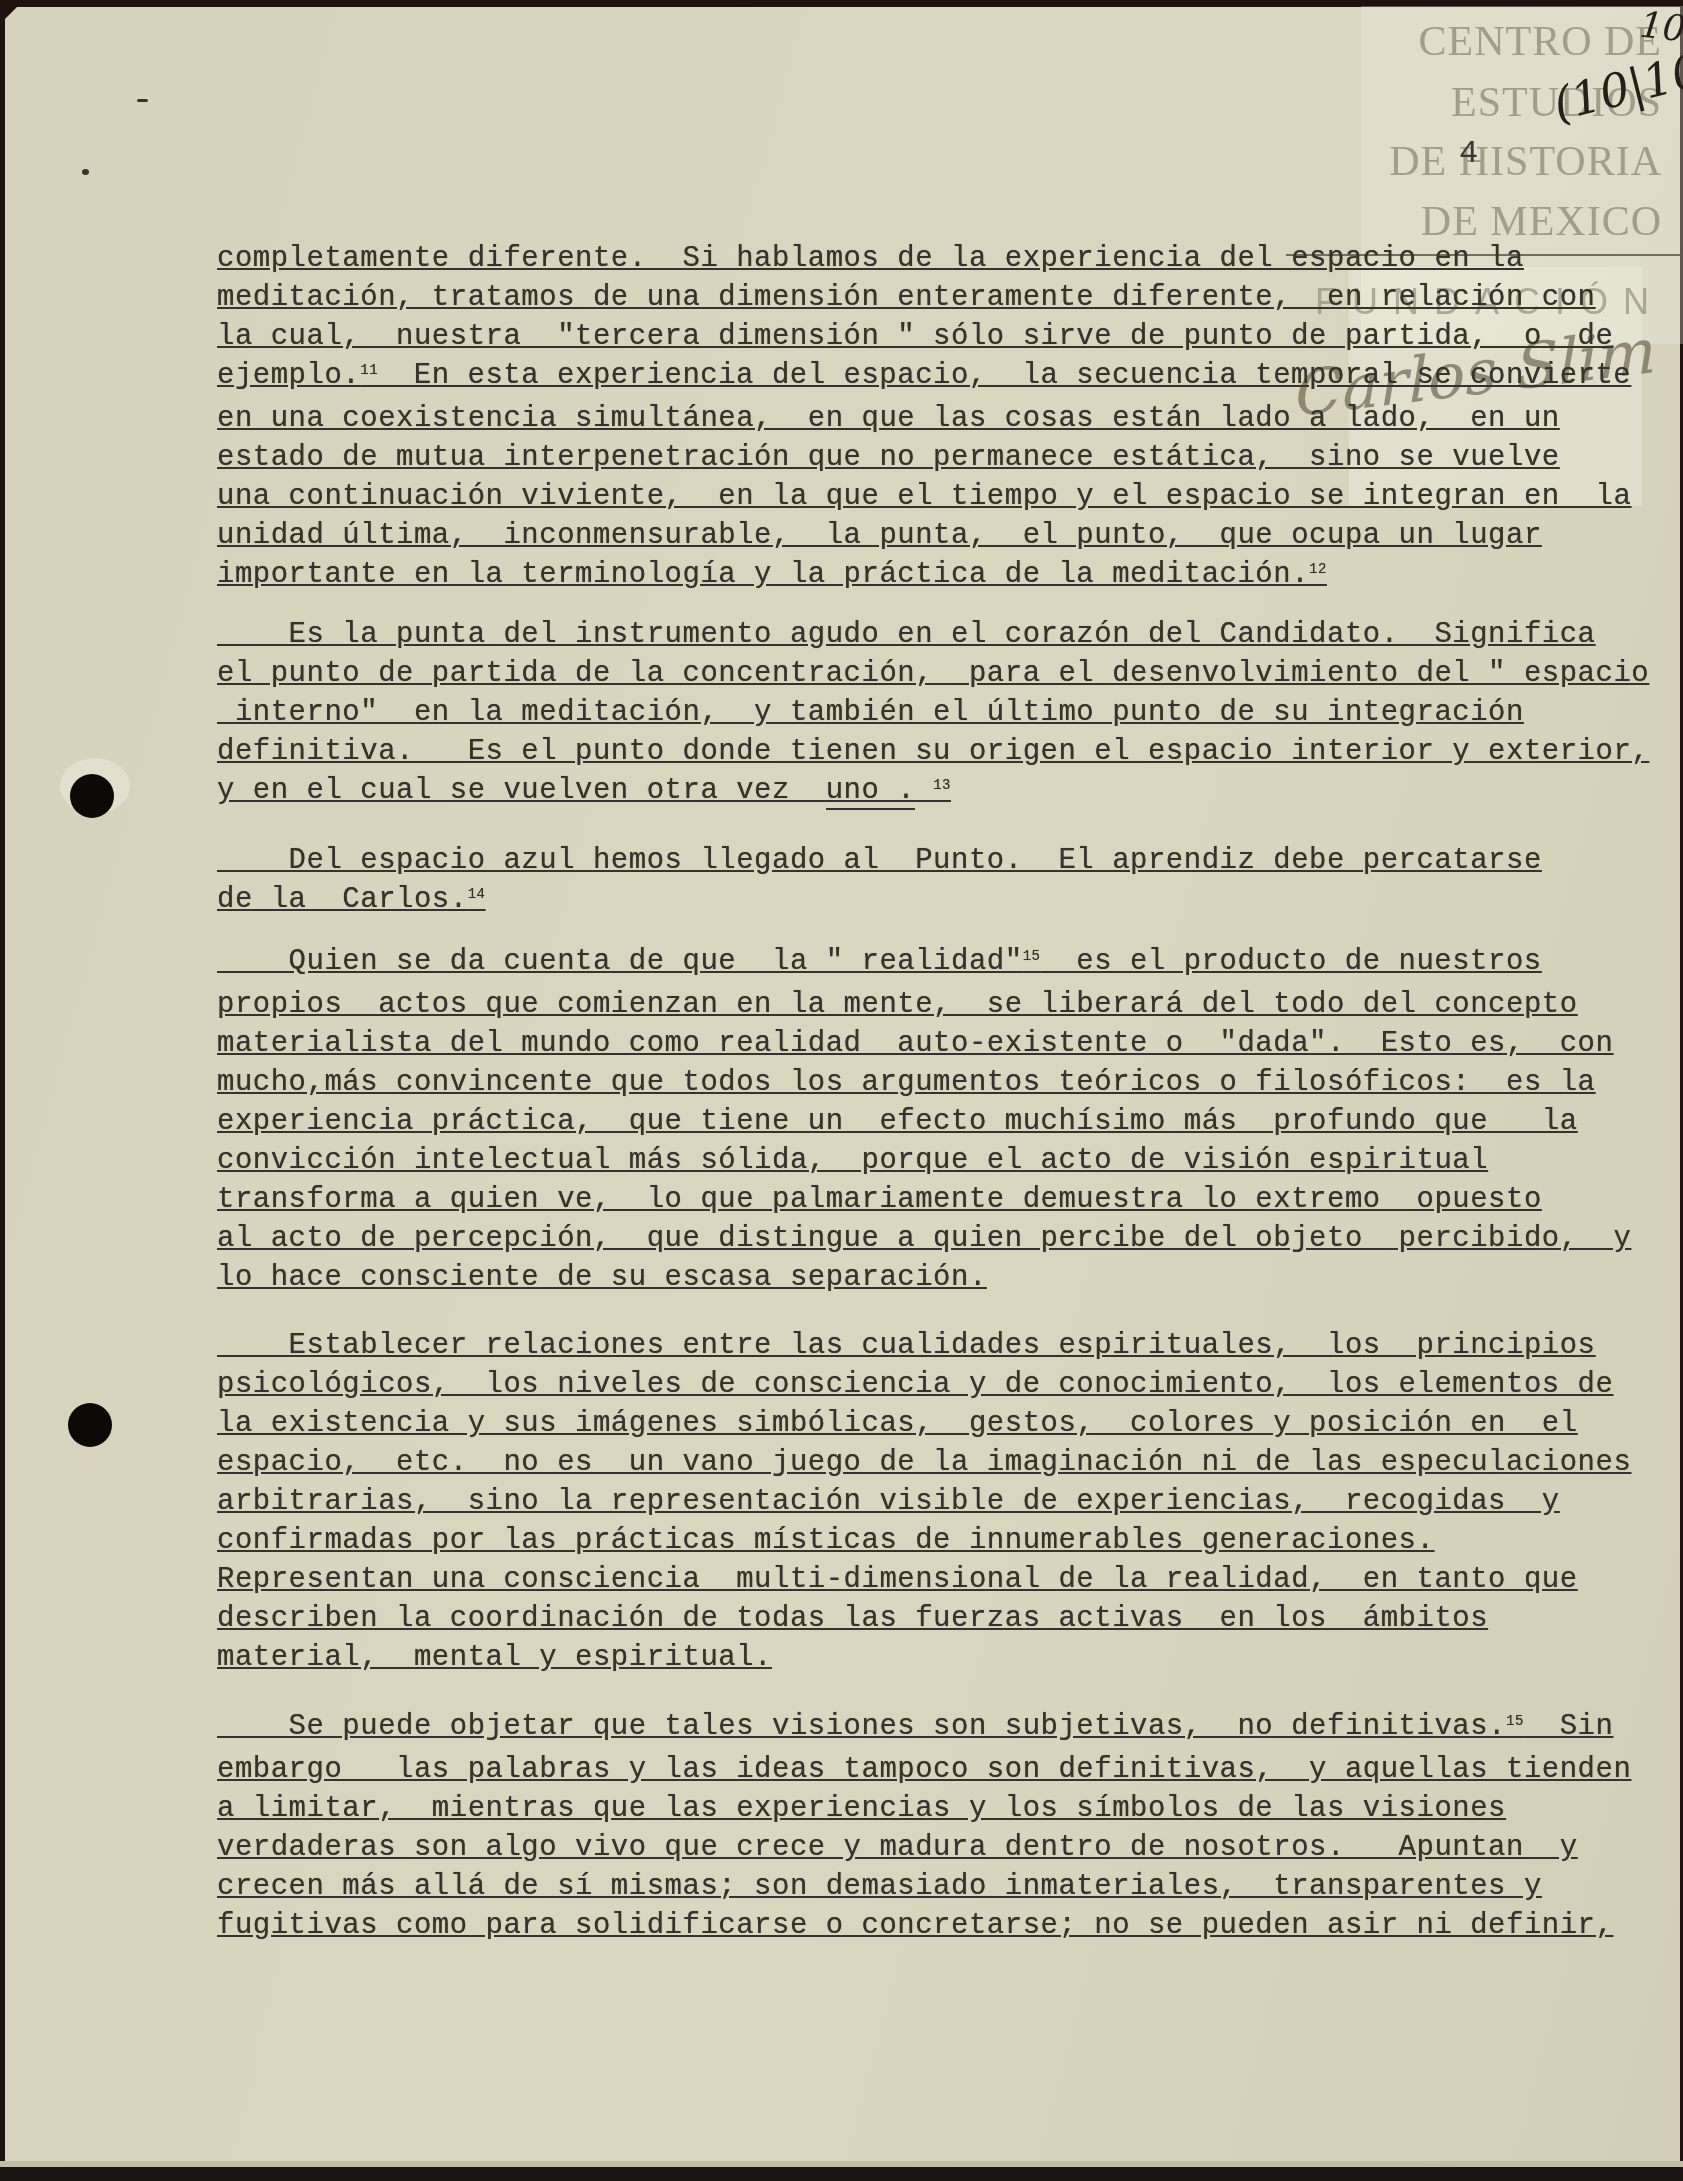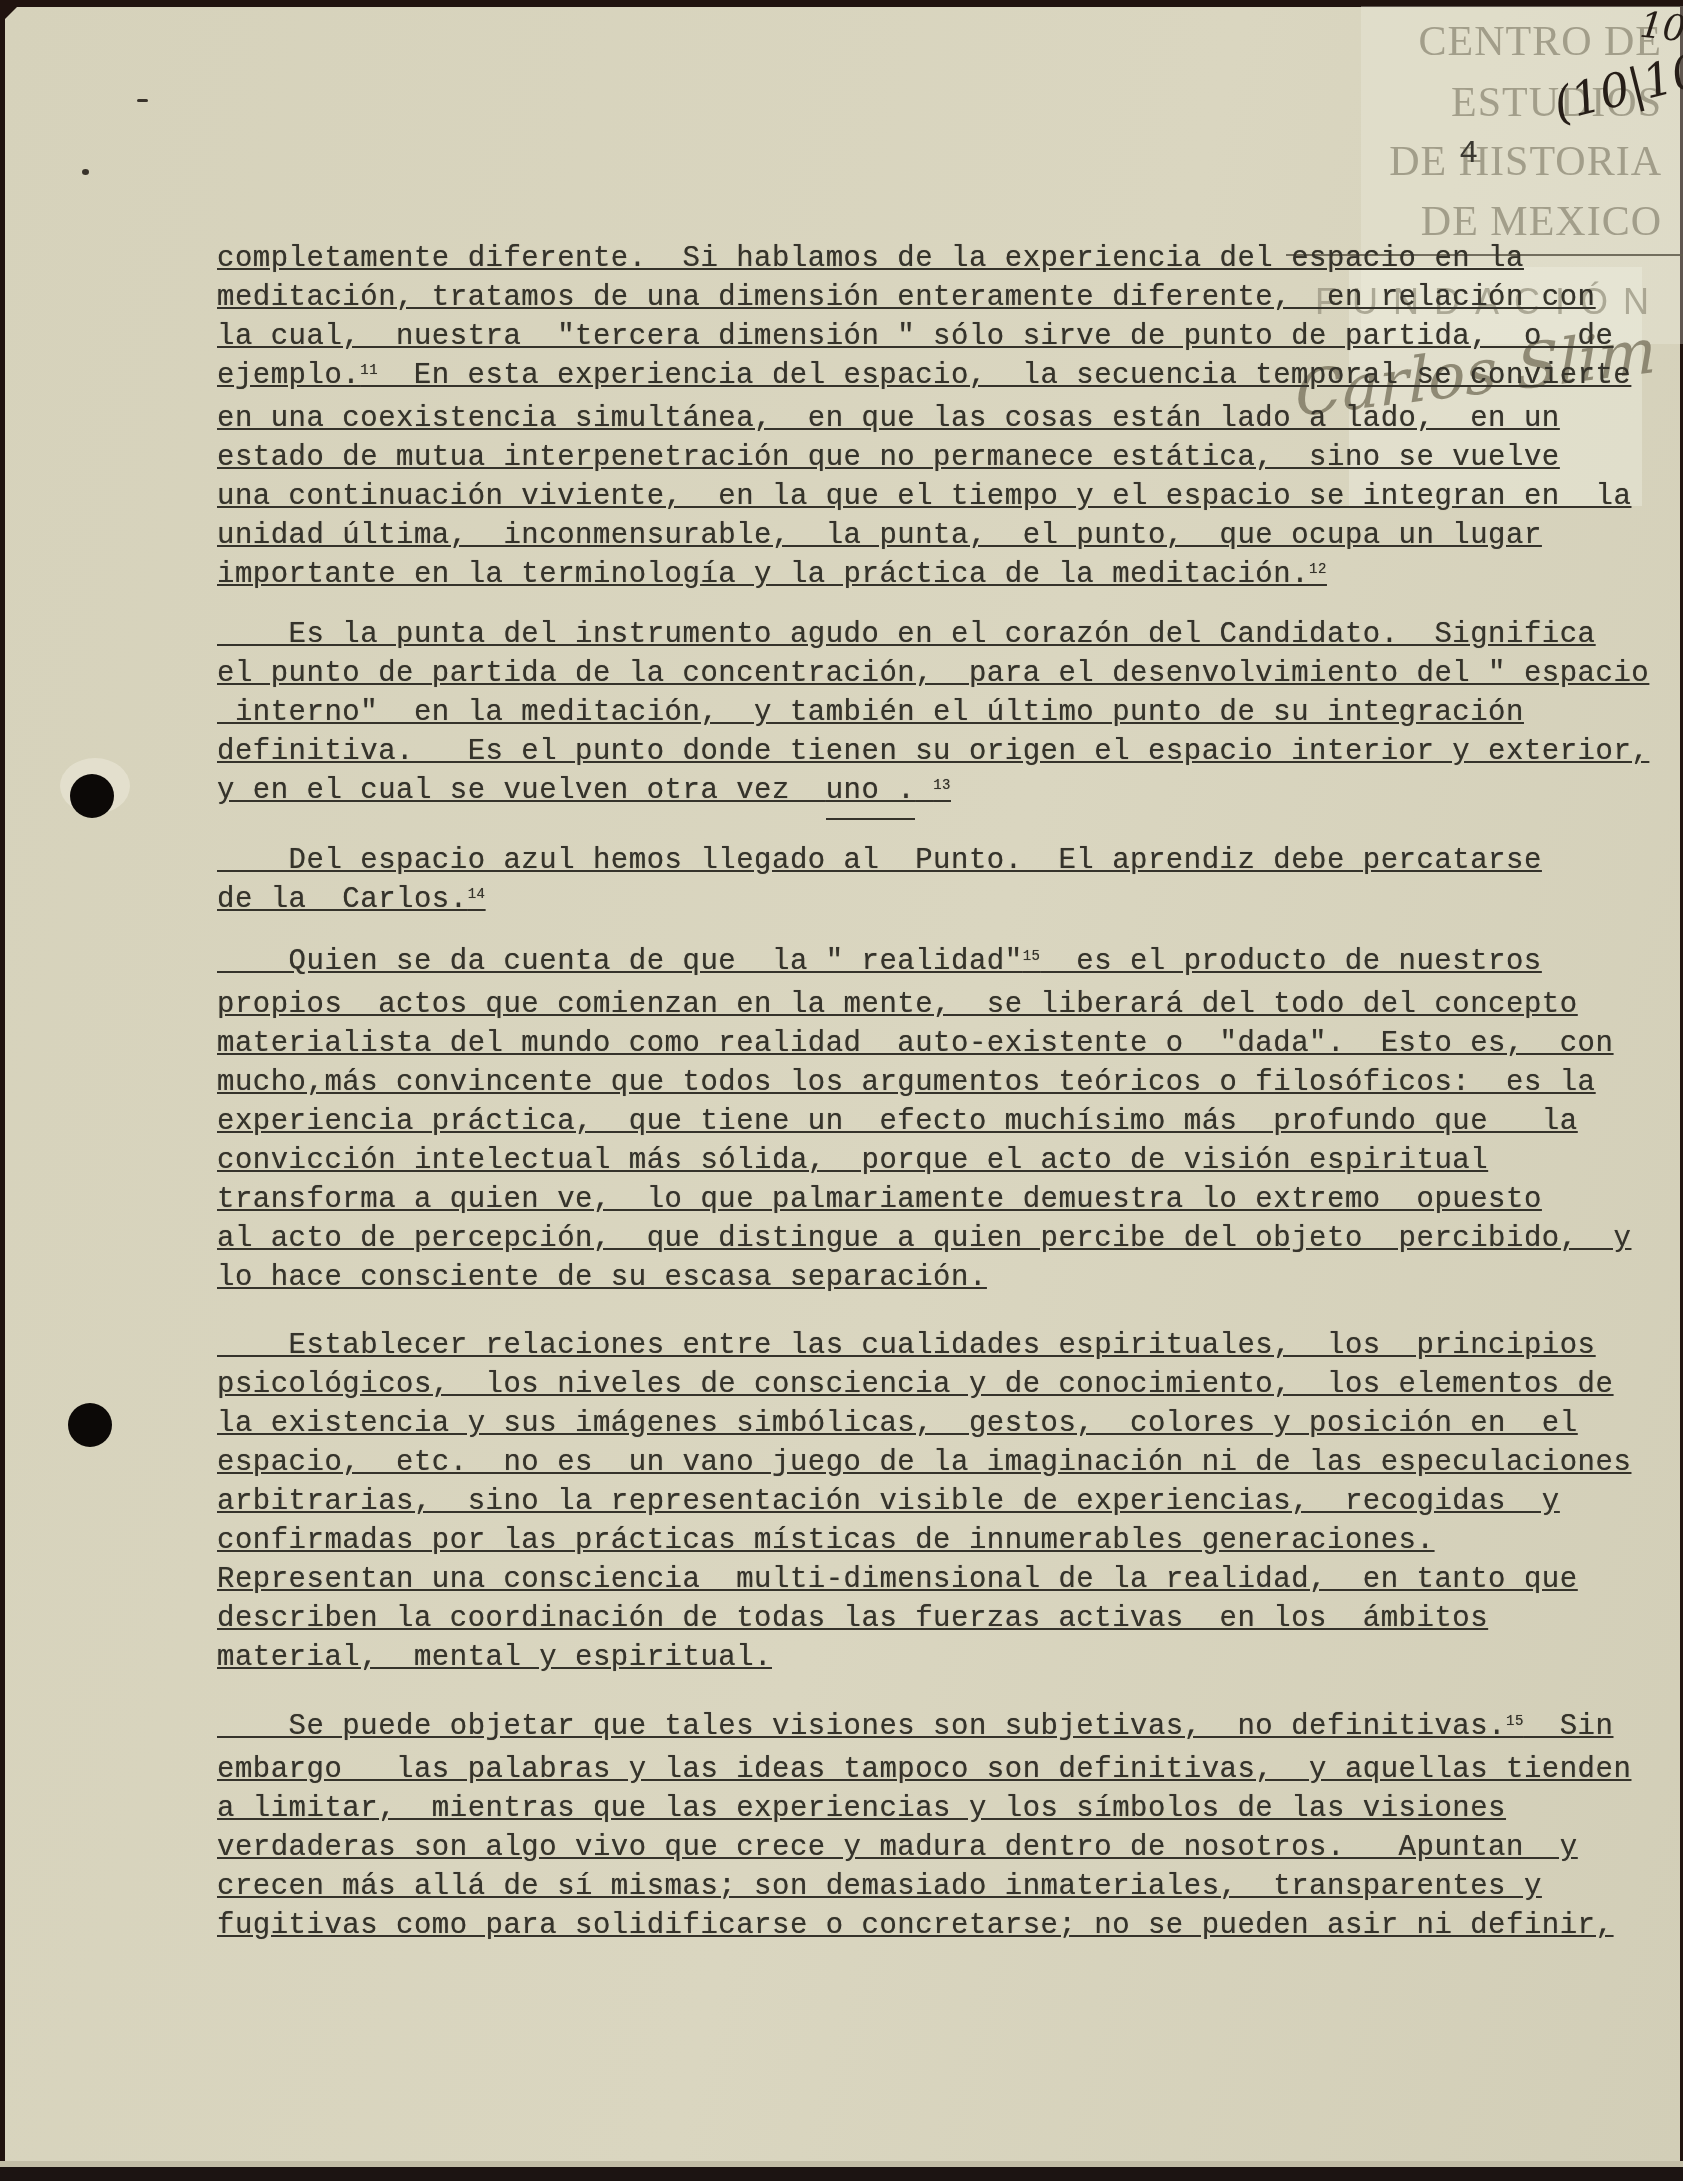--- a/index.html
+++ b/index.html
@@ -23,21 +23,21 @@
   
   .para {
     position:absolute; left:217px;
     font-size:29px; line-height:39px; letter-spacing:0.5px;
     color:#35332b; white-space:pre;
     text-shadow:0 0 0.7px rgba(45,42,33,0.65);
     text-decoration:underline;
   }
   .para .line { white-space:pre; }
   .sup { font-size:14px; position:relative; top:-9px; }
-  .und { border-bottom:2px solid #35332b; padding-bottom:11px; }
+  .und { border-bottom:2px solid #35332b; padding-bottom:1px; }
 
   
   .wm-box1 { position:absolute; left:1361px; top:6px; width:322px; height:338px;
     background:rgba(243,241,228,0.30); }
   .wm-box2 { position:absolute; left:1349px; top:267px; width:293px; height:239px;
     background:rgba(243,241,228,0.38); }
   .wm-line {
     position:absolute; right:22px; text-align:right;
     font-family:"Liberation Serif", serif; font-weight:400;
     font-size:42px; line-height:1; letter-spacing:1px;

